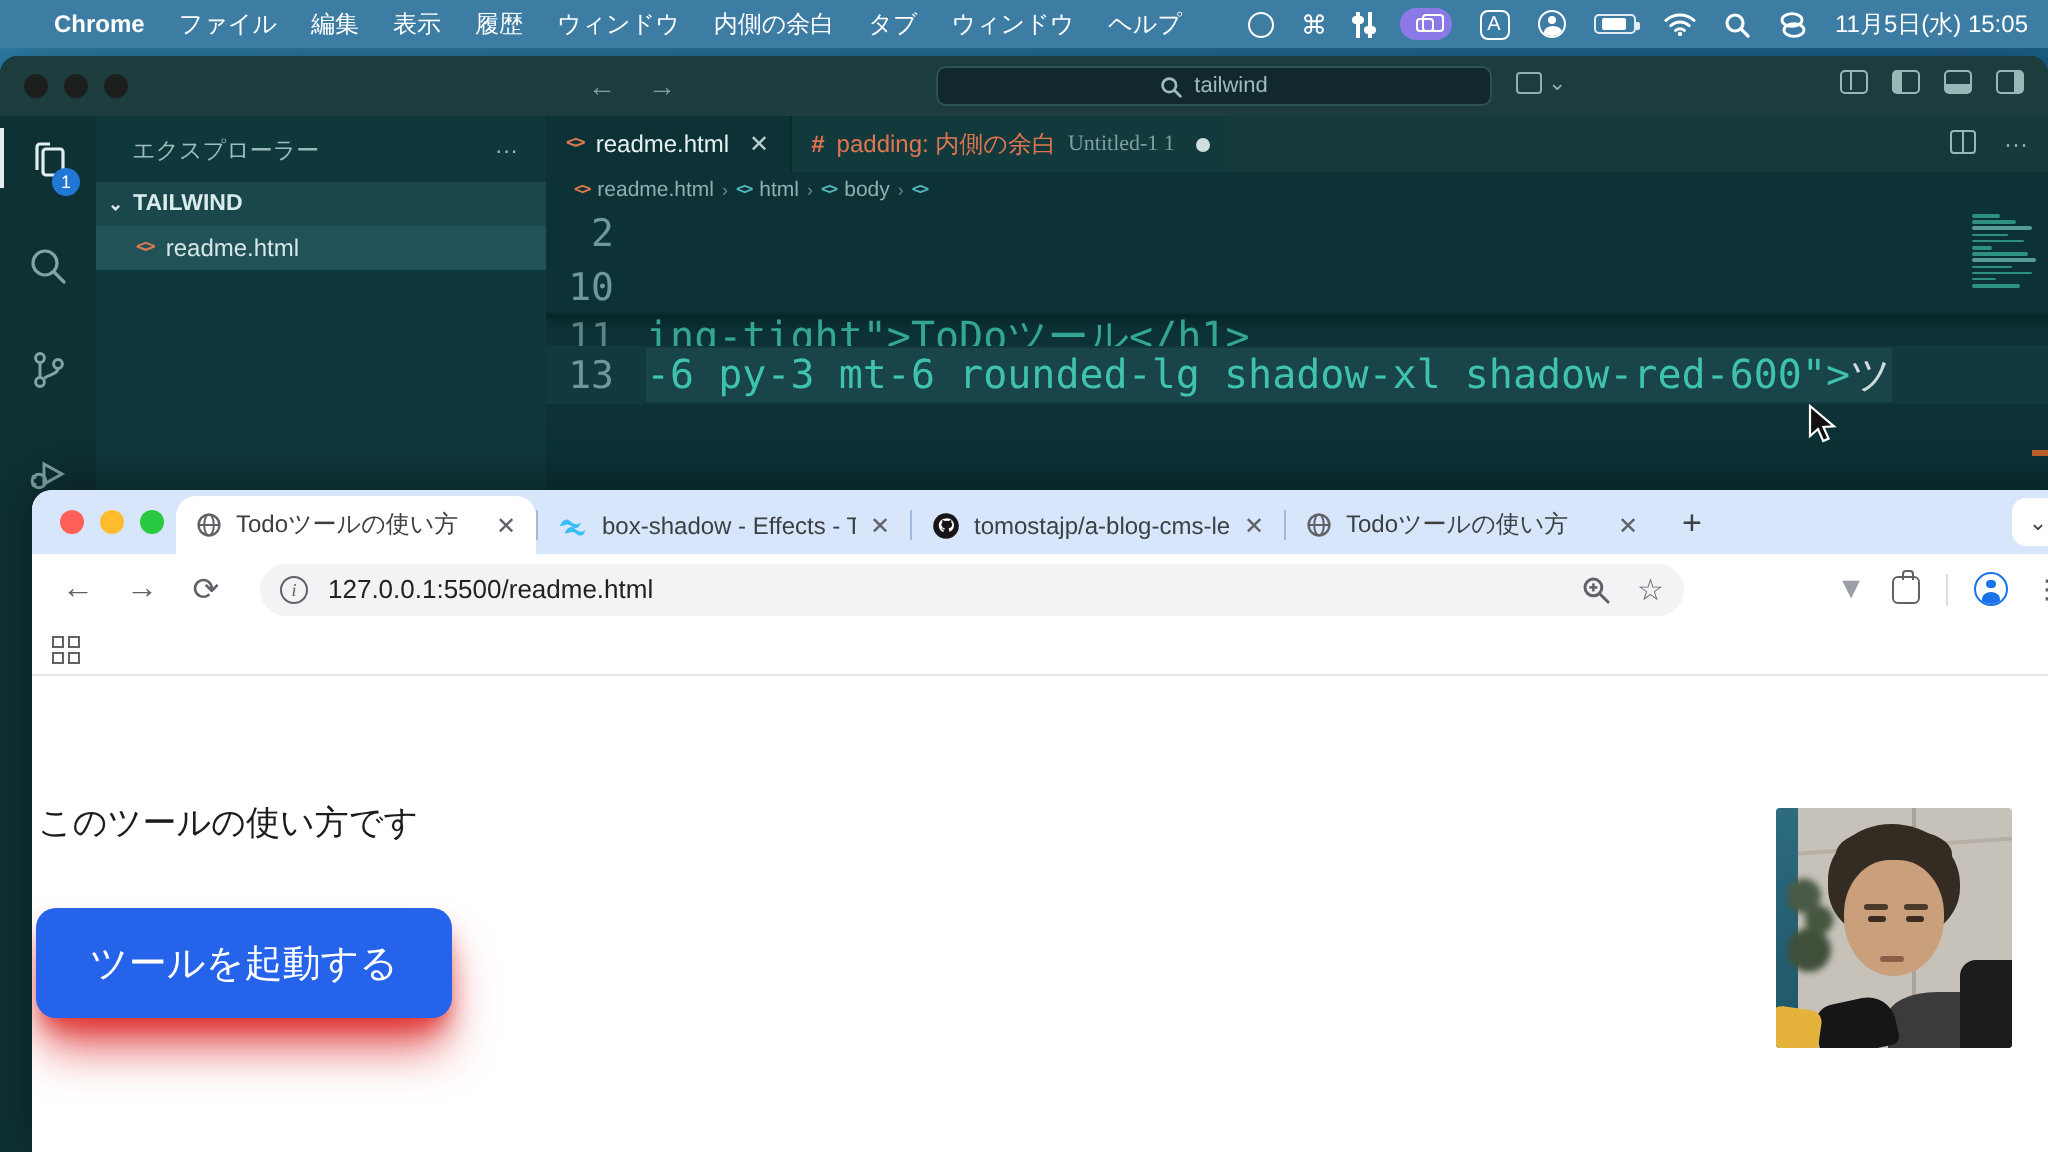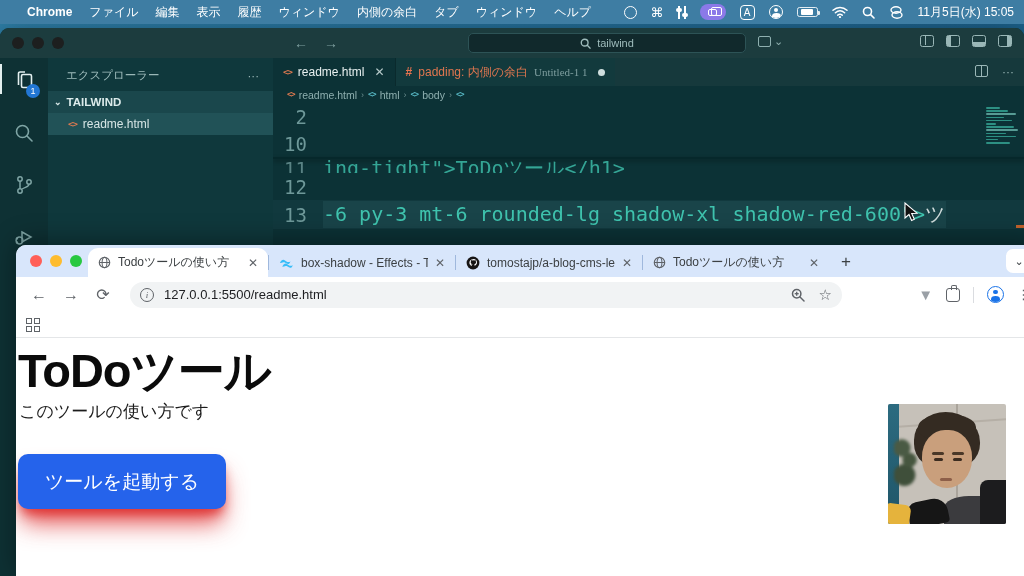--- a/index.html
+++ b/index.html
@@ -342,24 +342,20 @@
           <span class="ln">10</span>
             <span class="ct"></span>
         </div>
         <div class="sticky-border"></div>
         <div class="row-clip">
           <div class="inner crow">
             <span class="ln">11</span>
               <span class="ct">ing-tight"&gt;ToDoツール&lt;/h1&gt;</span>
           </div>
         </div>
-        <div class="crow">
-          <span class="ln">12</span>
-            <span class="ct"></span>
-        </div>
         <div class="crow row-hl">
           <span class="ln">13</span>
             <span class="ct"><span>-6 py-3 mt-6 rounded-lg shadow-xl shadow-red-600"&gt;</span><span class="tail">ツ</span></span>
         </div>
         <div class="minimap">
           <div style="padding-top:4px;">
             <i style="width:14px"></i>
               <i style="width:22px"></i>
               <i style="width:30px; background:#7fd4c8"></i>
               <i style="width:18px"></i>
@@ -454,21 +450,20 @@
   </div>
   <div class="bookmarks">
     <span class="apps-grid">
         <i></i>
         <i></i>
         <i></i>
         <i></i>
       </span>
   </div>
   <div class="webpage">
-    <h1 class="pg-h1">ToDoツール</h1>
     <p class="pg-sub">このツールの使い方です</p>
     <button class="pg-btn">ツールを起動する</button>
     <div class="webcam">
       <div class="wc-seam"></div>
       <div class="wc-seam2"></div>
       <div class="wc-strip"></div>
       <div class="wc-plant"></div>
       <div class="wc-hair"></div>
       <div class="wc-fringe"></div>
       <div class="wc-face"></div>

